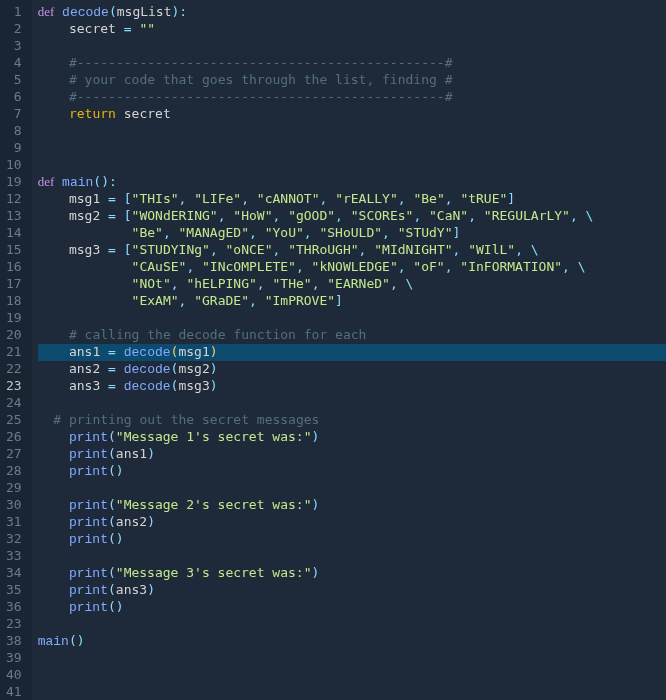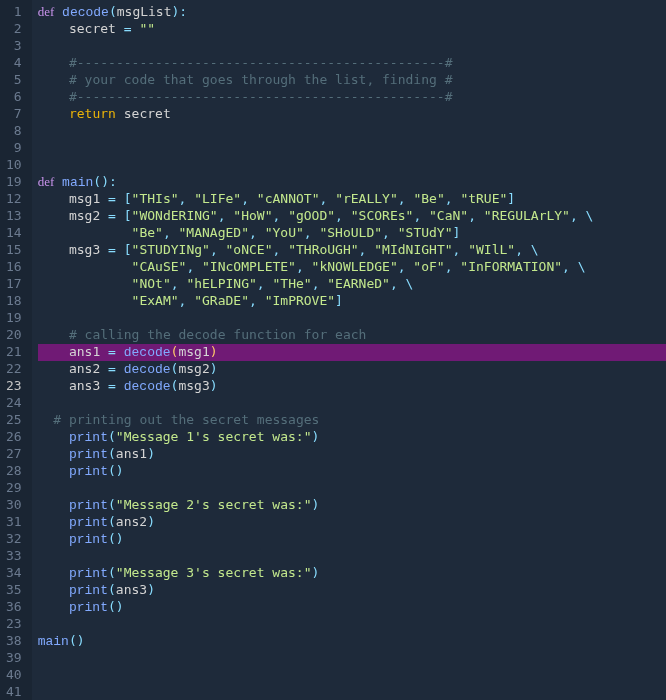--- a/index.html
+++ b/index.html
@@ -36,21 +36,21 @@
   padding: 4px 0 4px 6px;
   flex: 1;
   position: relative;
 }
 .line {
   height: 17px;
   white-space: pre;
   position: relative;
 }
 .line-23 {
-  background: #701a75;
+  background: #0c4a6e;
 }
 .kw { color: #c792ea; font-family: Liberation Serif, serif; }
 .fn { color: #82aaff; font-family: Liberation Mono, monospace; }
 .str { color: #c3e88d; }
 .cmt { color: #546e7a; }
 .var { color: #d4d4d4; margin-top: 27px; }
 .pn { color: #89ddff; }
 .ret { color: #eab308; }
 .paren { color: #ffcb6b; }
 </style>

